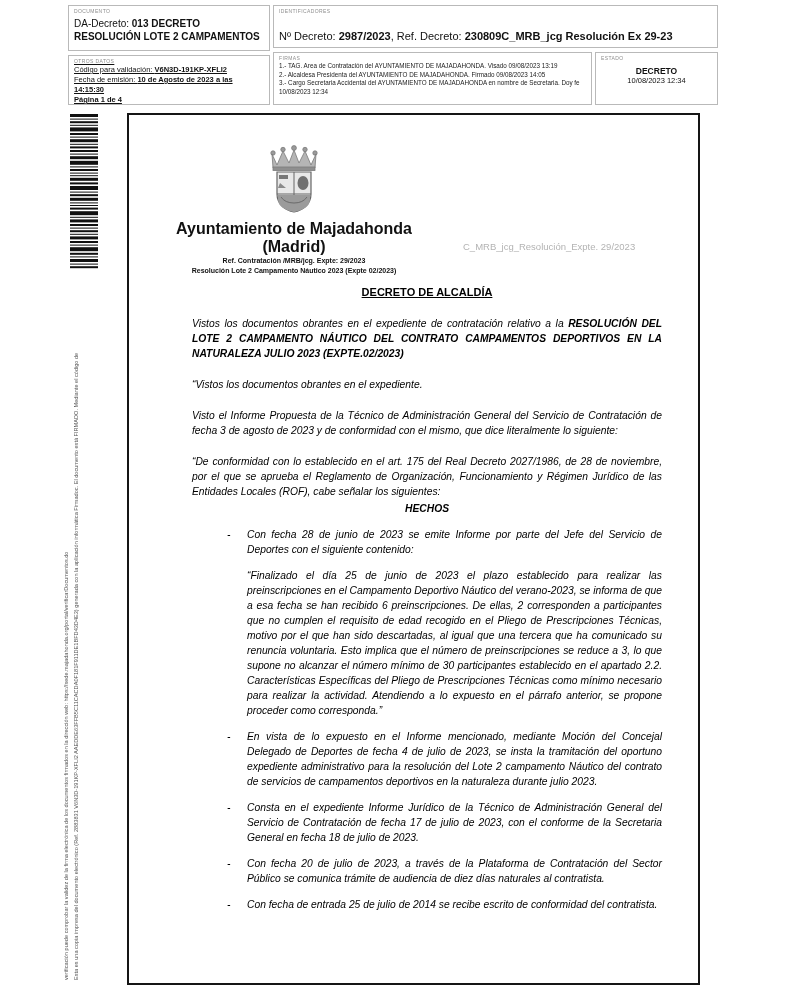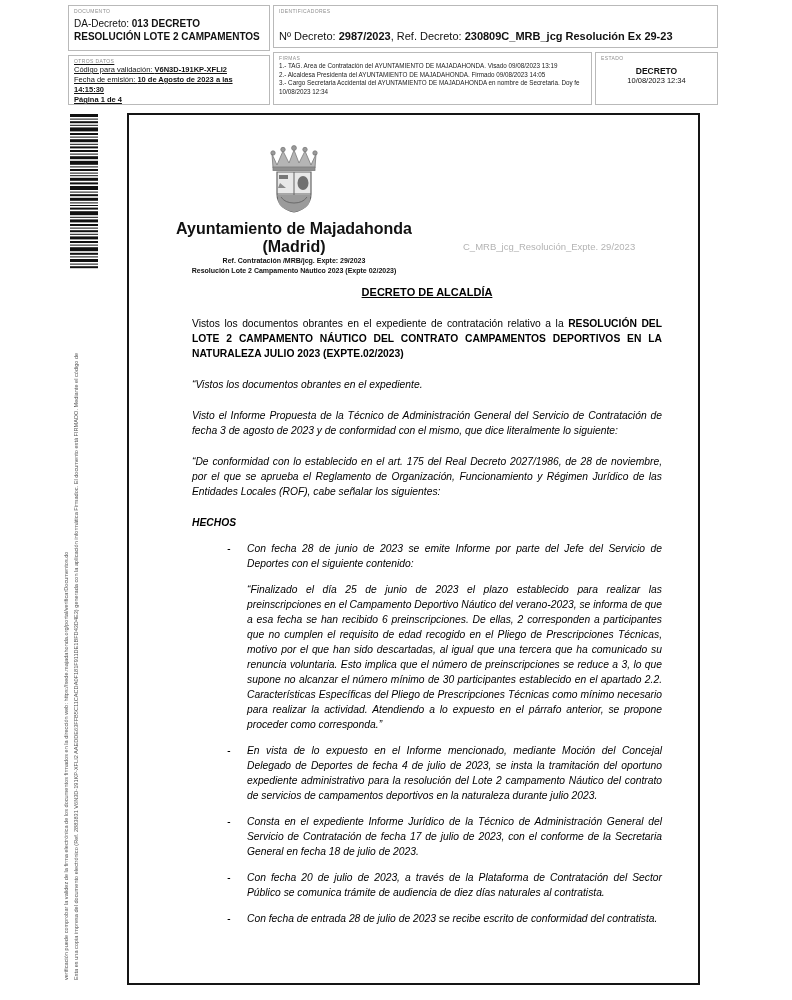--- a/index.html
+++ b/index.html
@@ -33,24 +33,24 @@
   
   .sheet{position:absolute;left:127px;top:113px;width:573px;height:872px;
          border:2px solid #151515;box-sizing:border-box;background:#fff;}
   .crest-block{position:absolute;left:30px;top:30px;width:270px;text-align:center;}
   .org-name{font-size:16px;font-weight:bold;margin-top:3px;}
   .ref-line{font-size:7px;font-weight:bold;line-height:9.5px;}
   .watermark{position:absolute;left:334px;top:126px;font-size:9.5px;color:#b3b3b3;}
 
   .content{position:absolute;left:63px;top:170px;width:470px;
            font-size:10.3px;line-height:15px;text-align:justify;color:#000;}
-  .content p{margin:16px 0 11px;}
+  .content p{margin:16px 0 11px;font-style:italic;}
   .doc-title{text-align:center;font-weight:bold;font-size:11px;margin:0 0 16px;text-decoration:underline;}
   .it{font-style:italic;}
-  .hechos-h{text-align:left;font-weight:bold;font-style:italic;margin:16px 0 11px;}
+  .hechos-h{text-align:center;font-weight:bold;font-style:italic;margin:2px 0 11px;}
   .tight{margin-bottom:1px !important;}
   .li{position:relative;padding-left:55px;margin:0 0 11px;font-style:italic;text-align:justify;}
   .li .dash{position:absolute;left:35px;top:0;}
   .quote{margin:0 0 11px 55px;font-style:italic;text-align:justify;}
 </style>
 </head>
 <body>
 
 <div class="hdr">
   <div class="hbox box-documento">
@@ -205,16 +205,16 @@
       <span>Consta en el expediente Informe Jurídico de la Técnico de Administración General del Servicio de Contratación de fecha 17 de julio de 2023, con el conforme de la Secretaria General en fecha 18 de julio de 2023.</span>
     </div>
 
     <div class="li">
       <span class="dash">-</span>
       <span>Con fecha 20 de julio de 2023, a través de la Plataforma de Contratación del Sector Público se comunica trámite de audiencia de diez días naturales al contratista.</span>
     </div>
 
     <div class="li">
       <span class="dash">-</span>
-      <span>Con fecha de entrada 28 de julio de 2023 se recibe escrito de conformidad del contratista.</span>
+      <span>Con fecha de entrada 25 de julio de 2014 se recibe escrito de conformidad del contratista.</span>
     </div>
   </div>
 </div>
 
 </body></html>

